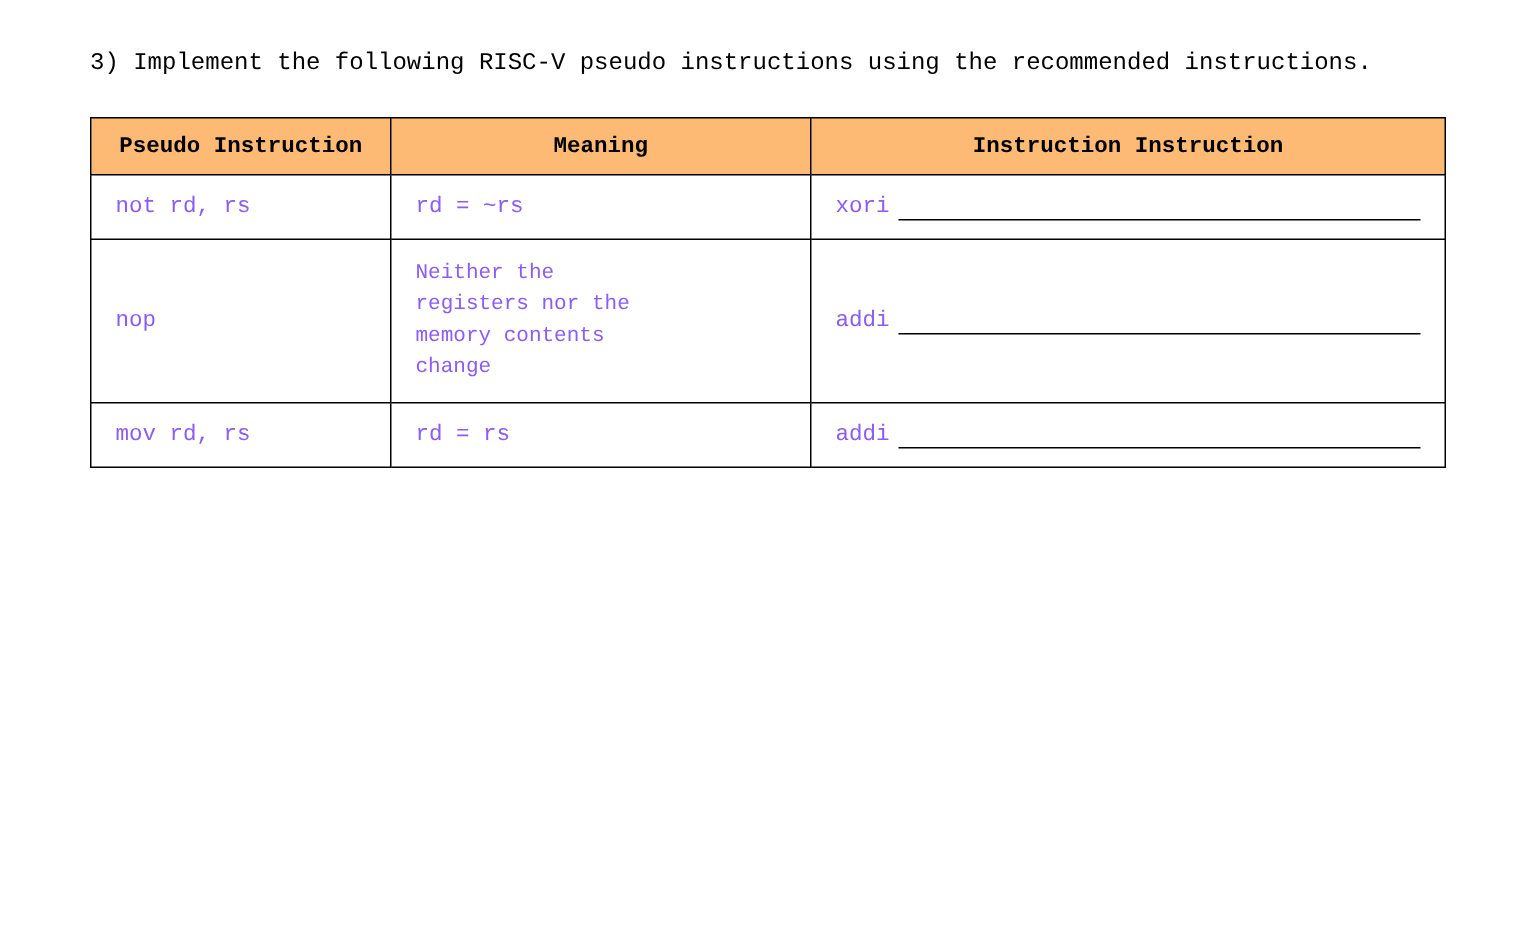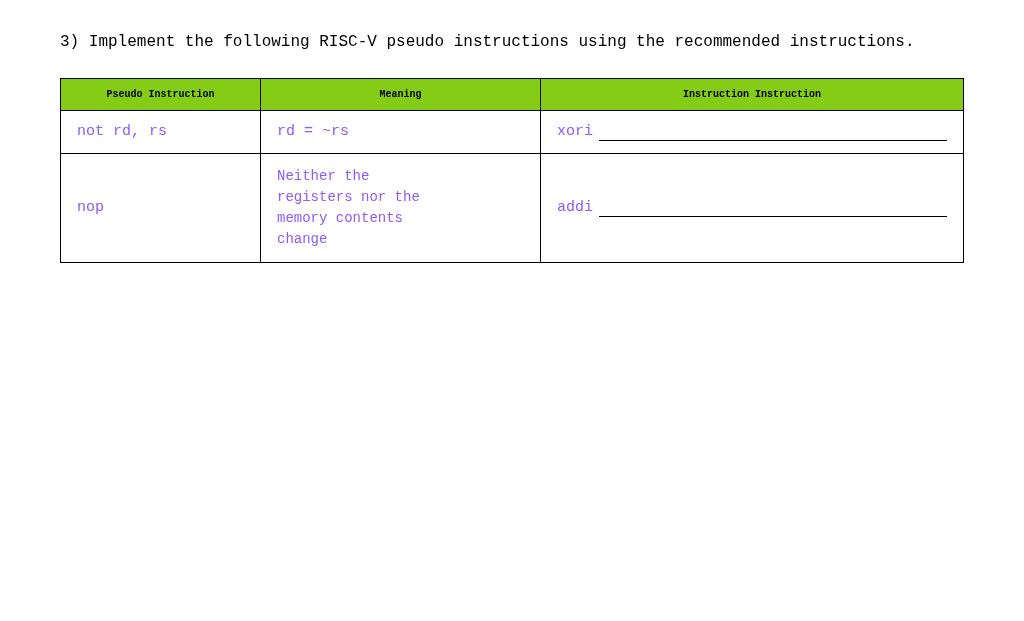--- a/index.html
+++ b/index.html
@@ -39,26 +39,26 @@
     }
 
     table {
       border-collapse: collapse;
       width: 100%;
       border: 1.5px solid #000000;
     }
 
     thead tr th {
       border: 1.5px solid #000000;
-      padding: 10px 32px;
+      padding: 10px 15px;
       font-family: 'Courier New', Courier, monospace;
-      font-size: 10px;
+      font-size: 15px;
       font-weight: bold;
       text-align: center;
-      background-color: #84cc16;
+      background-color: #fdba74;
     }
 
     tbody tr td {
       border: 1.5px solid #000000;
       padding: 12px 16px;
       font-family: 'Courier New', Courier, monospace;
       font-size: 15px;
       vertical-align: middle;
       color: #8b5cf6;
     }
@@ -128,16 +128,26 @@
           <tr>
             <td class="col-pseudo">nop</td>
             <td class="col-meaning meaning-small">Neither the<br>registers nor the<br>memory contents<br>change</td>
             <td class="col-recommended">
               <div class="recommended-cell">
                 <span>addi</span>
                 <span class="underline-fill"></span>
               </div>
             </td>
           </tr>
+          <tr>
+            <td class="col-pseudo">mov   rd, rs</td>
+            <td class="col-meaning">rd = rs</td>
+            <td class="col-recommended">
+              <div class="recommended-cell">
+                <span>addi</span>
+                <span class="underline-fill"></span>
+              </div>
+            </td>
+          </tr>
         </tbody>
     </table>
   </div>
 </div>
 
 </body></html>

